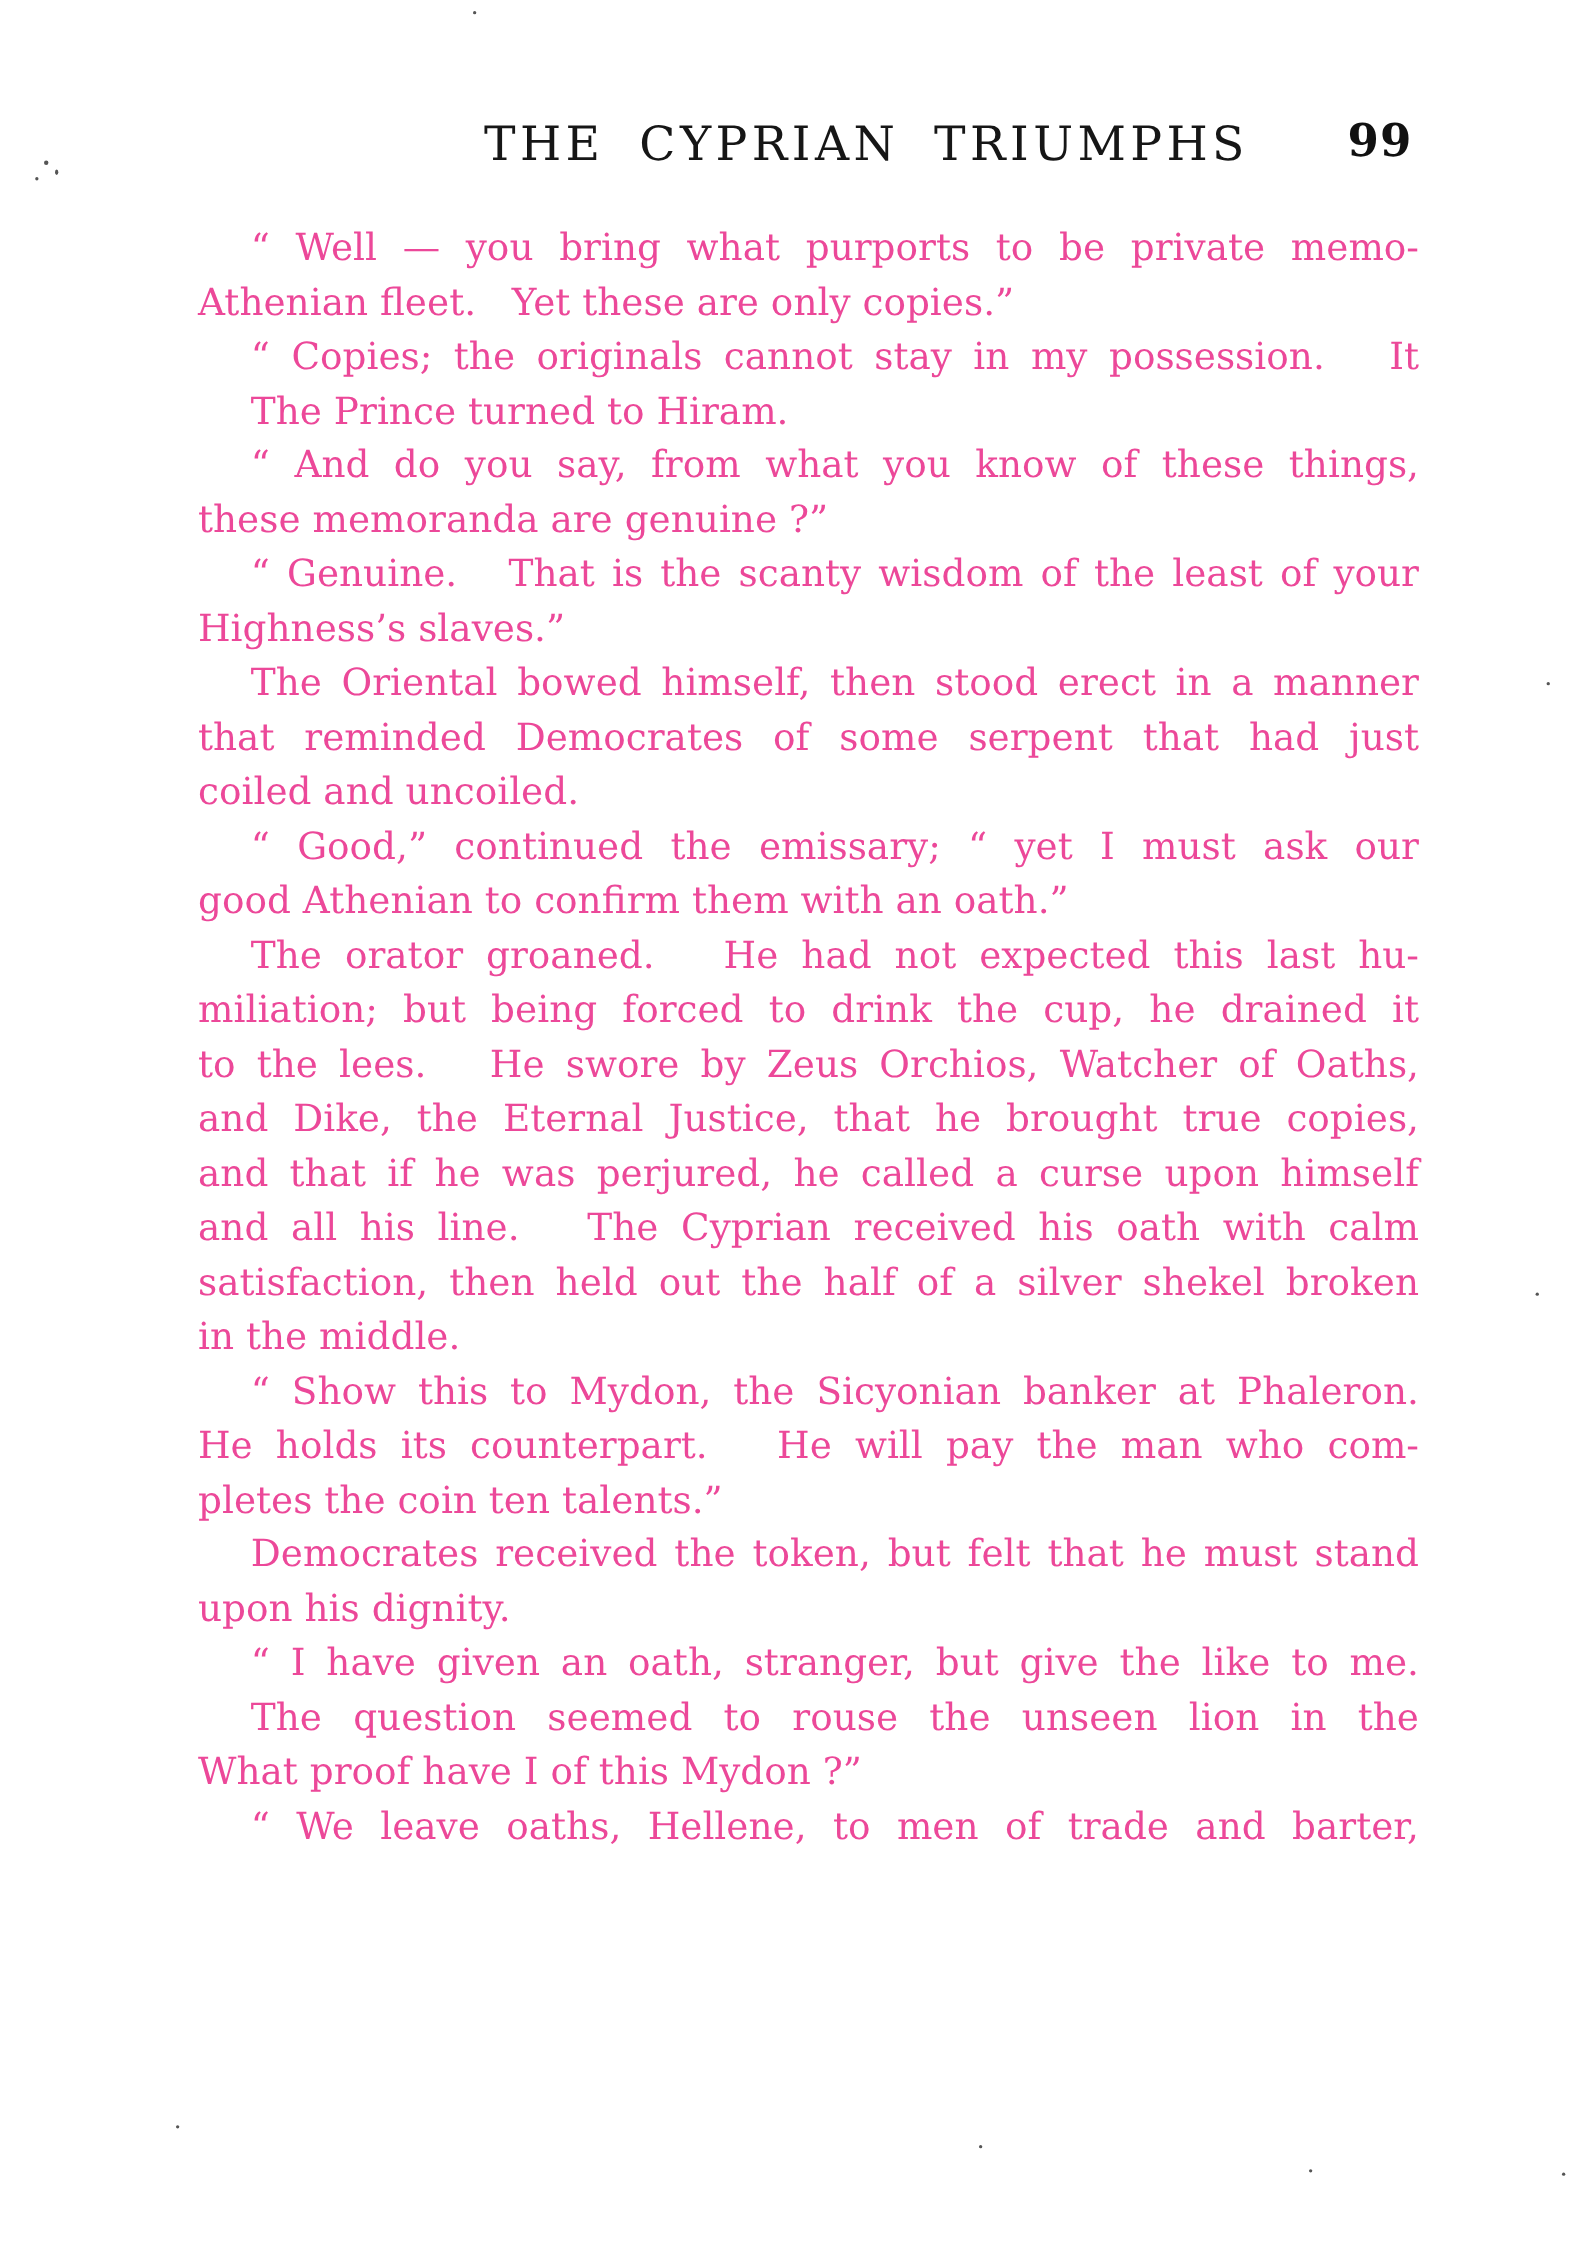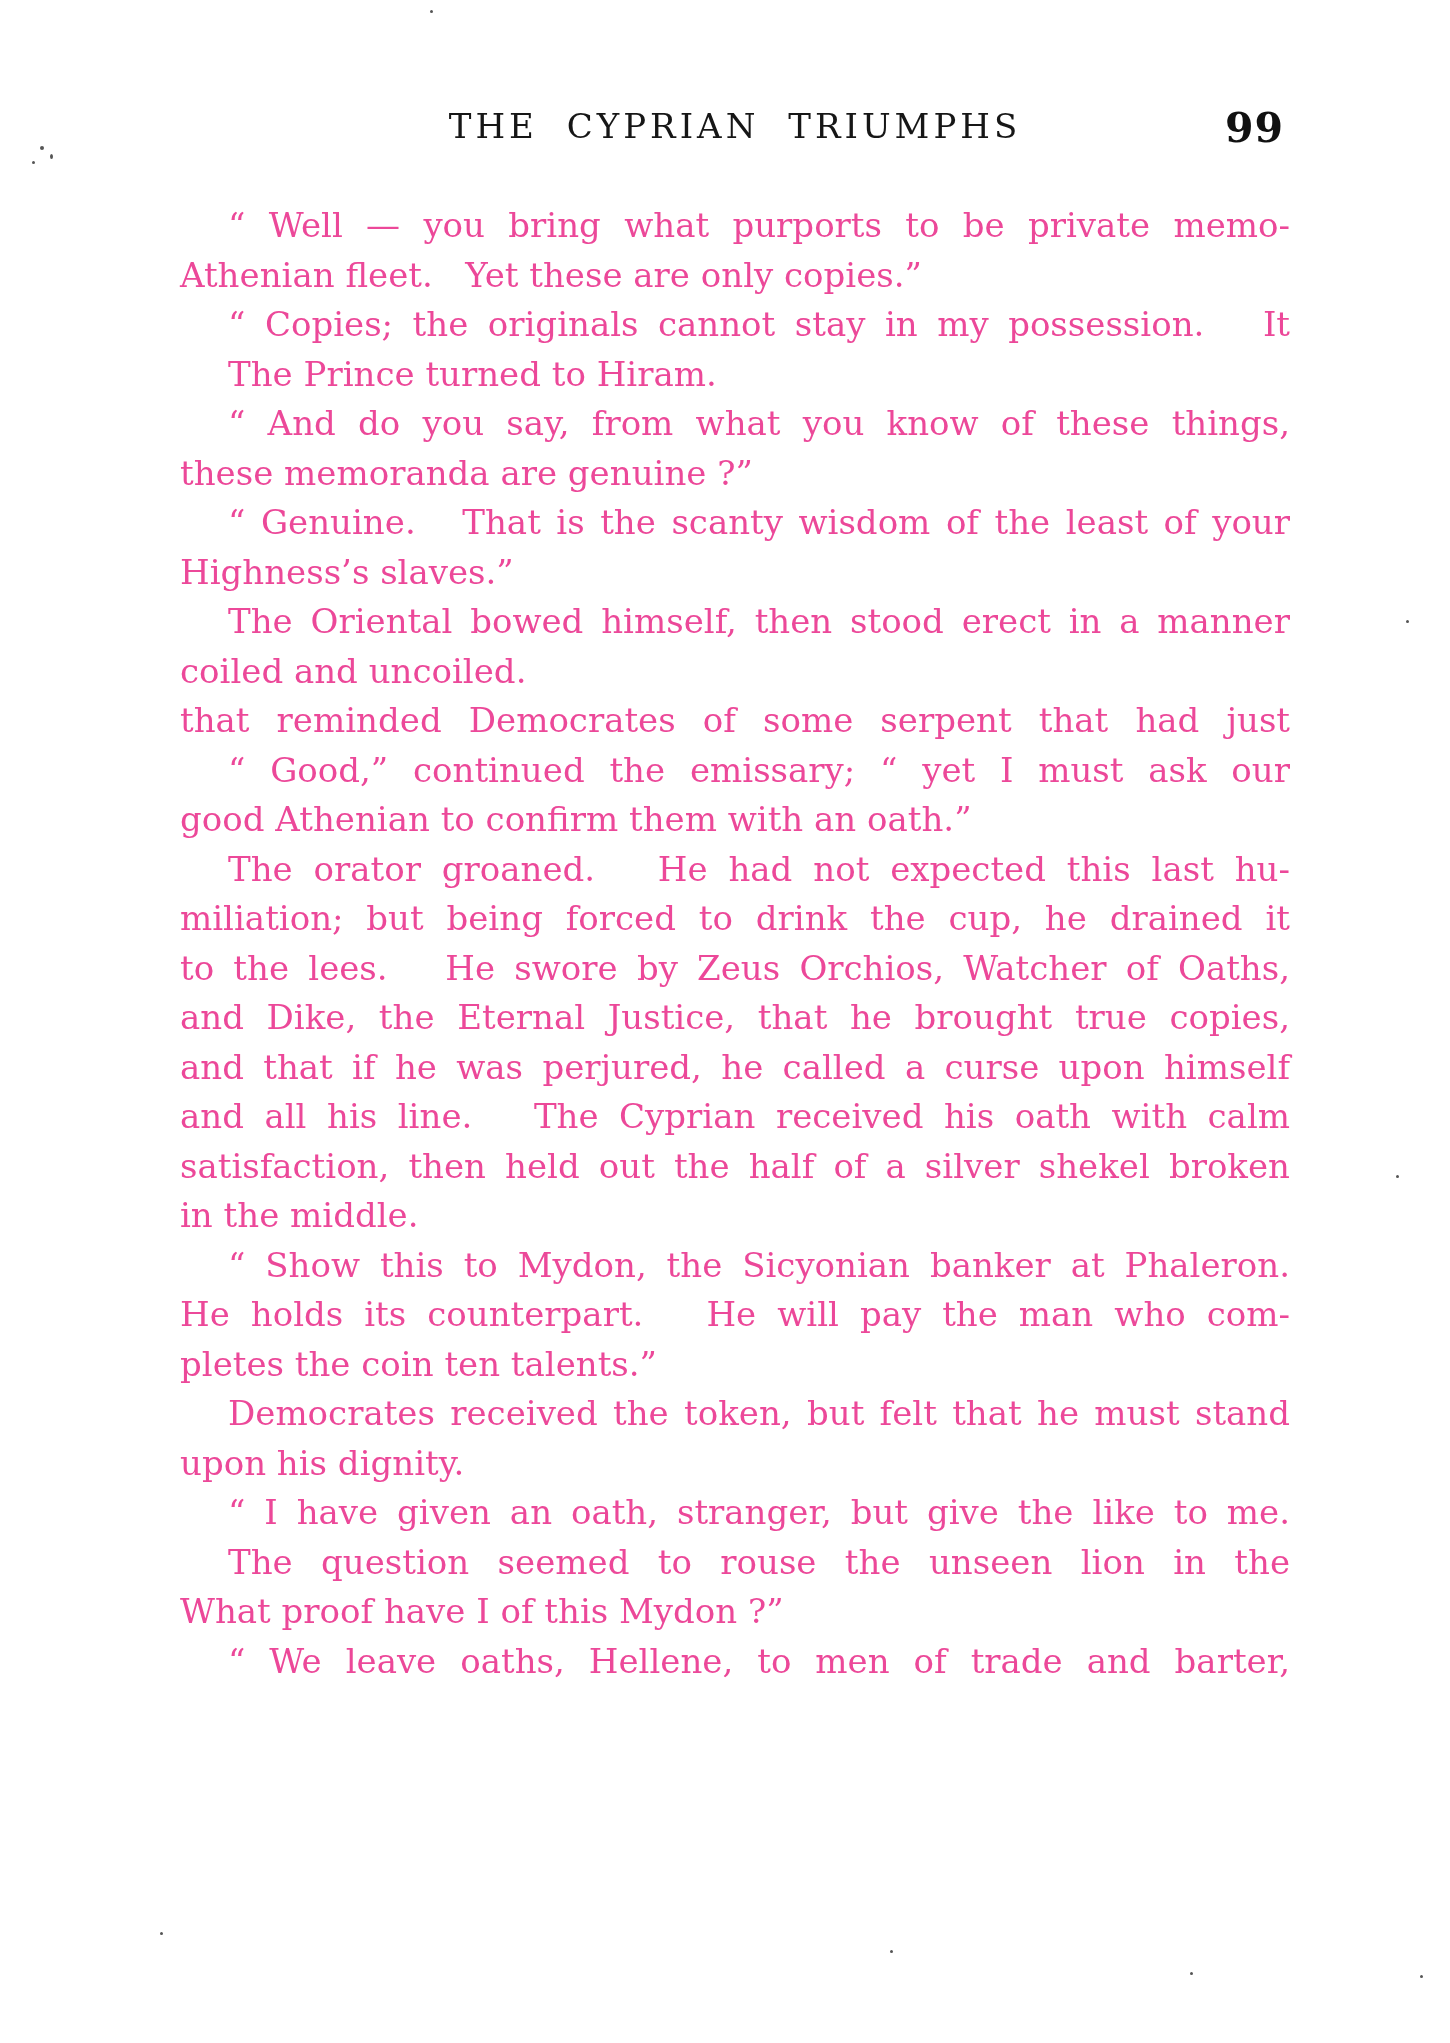--- a/index.html
+++ b/index.html
@@ -14,21 +14,21 @@
     background: #ffffff;
     color: #141414;
     font-family: "DejaVu Serif", "Liberation Serif", serif;
     overflow: hidden;
   }
   .head-title {
     position: absolute;
     left: 440px;
     top: 106px;
     width: 590px;
-    font-size: 34px;
+    font-size: 43px;
     letter-spacing: 4px;
     word-spacing: 14px;
     text-align: center;
     white-space: nowrap;
     color: #161616;
   }
   .page-number {
     position: absolute;
     right: 166px;
     top: 104px;
@@ -77,22 +77,22 @@
   <div class="body-text" id="body-text">
       <div class="line indent">“ Well — you bring what purports to be private memo-</div>
       <div class="line flush">Athenian fleet.   Yet these are only copies.”</div>
       <div class="line indent">“ Copies; the originals cannot stay in my possession.   It</div>
       <div class="line indent flush">The Prince turned to Hiram.</div>
       <div class="line indent">“ And do you say, from what you know of these things,</div>
       <div class="line flush">these memoranda are genuine ?”</div>
       <div class="line indent">“ Genuine.   That is the scanty wisdom of the least of your</div>
       <div class="line flush">Highness’s slaves.”</div>
       <div class="line indent">The Oriental bowed himself, then stood erect in a manner</div>
+      <div class="line">that reminded Democrates of some serpent that had just</div>
       <div class="line flush">coiled and uncoiled.</div>
-      <div class="line">that reminded Democrates of some serpent that had just</div>
       <div class="line indent">“ Good,” continued the emissary; “ yet I must ask our</div>
       <div class="line flush">good Athenian to confirm them with an oath.”</div>
       <div class="line indent">The orator groaned.   He had not expected this last hu-</div>
       <div class="line">miliation; but being forced to drink the cup, he drained it</div>
       <div class="line">to the lees.   He swore by Zeus Orchios, Watcher of Oaths,</div>
       <div class="line">and Dike, the Eternal Justice, that he brought true copies,</div>
       <div class="line">and that if he was perjured, he called a curse upon himself</div>
       <div class="line">and all his line.   The Cyprian received his oath with calm</div>
       <div class="line">satisfaction, then held out the half of a silver shekel broken</div>
       <div class="line flush">in the middle.</div>

